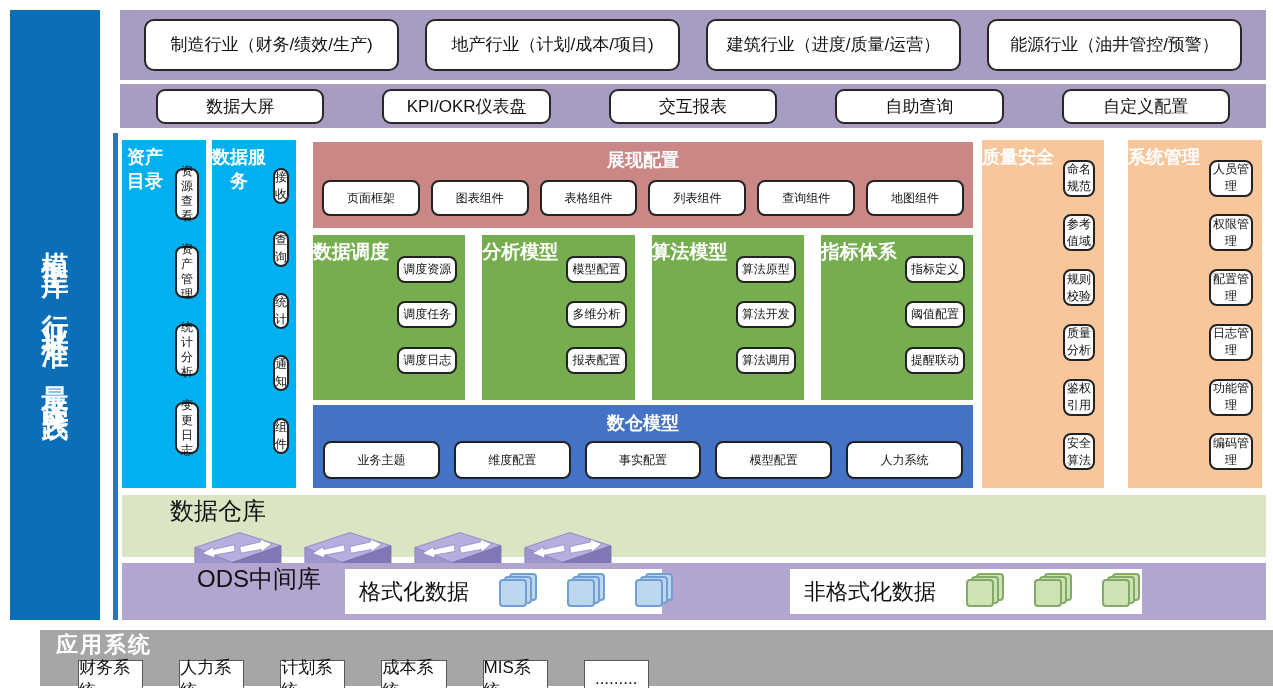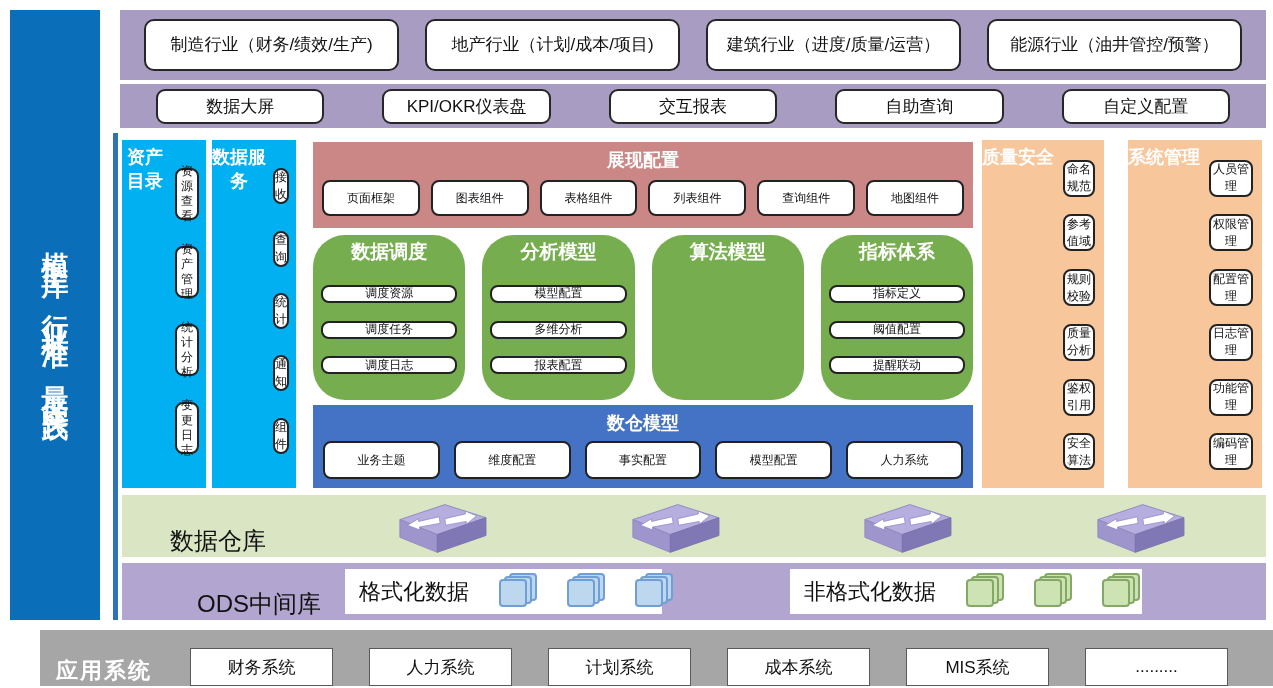--- a/index.html
+++ b/index.html
@@ -47,32 +47,32 @@
   .orange .wbox { height:37px; }
 
   
   .pres { position:absolute; left:313px; top:142px; width:660px; height:86px; background:#ca8786; }
   .panel-title { text-align:center; color:#fff; font-weight:bold; font-size:18px; padding-top:6px; }
   .pres-items { display:flex; gap:11px; padding:8px 9px 0; }
   .pres .wbox { flex:1; height:36px; }
 
   
   .green-row { position:absolute; left:313px; top:235px; width:660px; height:165px; display:flex; gap:17px; }
-  .gcol { flex:1; background:#76ad4f; display:flex; flex-direction:column;border-radius:32px; }
+  .gcol { flex:1; background:#76ad4f; display:flex; flex-direction:row; }
   .gcol .col-title { font-size:19px; padding-top:4px; }
   .gcol .items { padding:2px 8px 8px; }
-  .gcol .wbox { height:18px; }
+  .gcol .wbox { height:27px; }
 
   
   .dw { position:absolute; left:313px; top:405px; width:660px; height:83px; background:#4472c4; }
   .dw-items { display:flex; gap:14px; padding:6px 10px 0; }
   .dw .wbox { flex:1; height:38px; }
 
   
-  .row { position:absolute; left:122px; width:1144px; display:flex; align-items:flex-end; box-sizing:border-box; }
+  .row { position:absolute; left:122px; width:1144px; display:flex; align-items:flex-start; box-sizing:border-box;flex-direction:column; }
   .dwh-row { top:495px; height:62px; background:#d9e5c3; }
   .row-label { font-size:24px; color:#111; }
   .dwh-row .row-label { margin-left:48px; }
   .switch-area { flex:1; display:flex; justify-content:space-around; align-items:center; margin:0 10px 0 60px; }
   .switch { width:110px; height:58px; }
 
   .ods-row { top:563px; height:57px; background:#b2a5cf; }
   .ods-row .row-label { margin-left:75px; }
   .ods-box { position:absolute; top:6px; height:45px; background:#fff; display:flex;
              align-items:center; gap:24px; padding:0 14px; box-sizing:border-box; }
@@ -189,20 +189,25 @@
     <div class="gcol">
       <div class="col-title">分析模型</div>
       <div class="items">
         <div class="wbox">模型配置</div>
         <div class="wbox">多维分析</div>
         <div class="wbox">报表配置</div>
       </div>
     </div>
     <div class="gcol">
       <div class="col-title">算法模型</div>
+      <div class="items">
+        <div class="wbox">算法原型</div>
+        <div class="wbox">算法开发</div>
+        <div class="wbox">算法调用</div>
+      </div>
     </div>
     <div class="gcol">
       <div class="col-title">指标体系</div>
       <div class="items">
         <div class="wbox">指标定义</div>
         <div class="wbox">阈值配置</div>
         <div class="wbox">提醒联动</div>
       </div>
     </div>
   </div>

